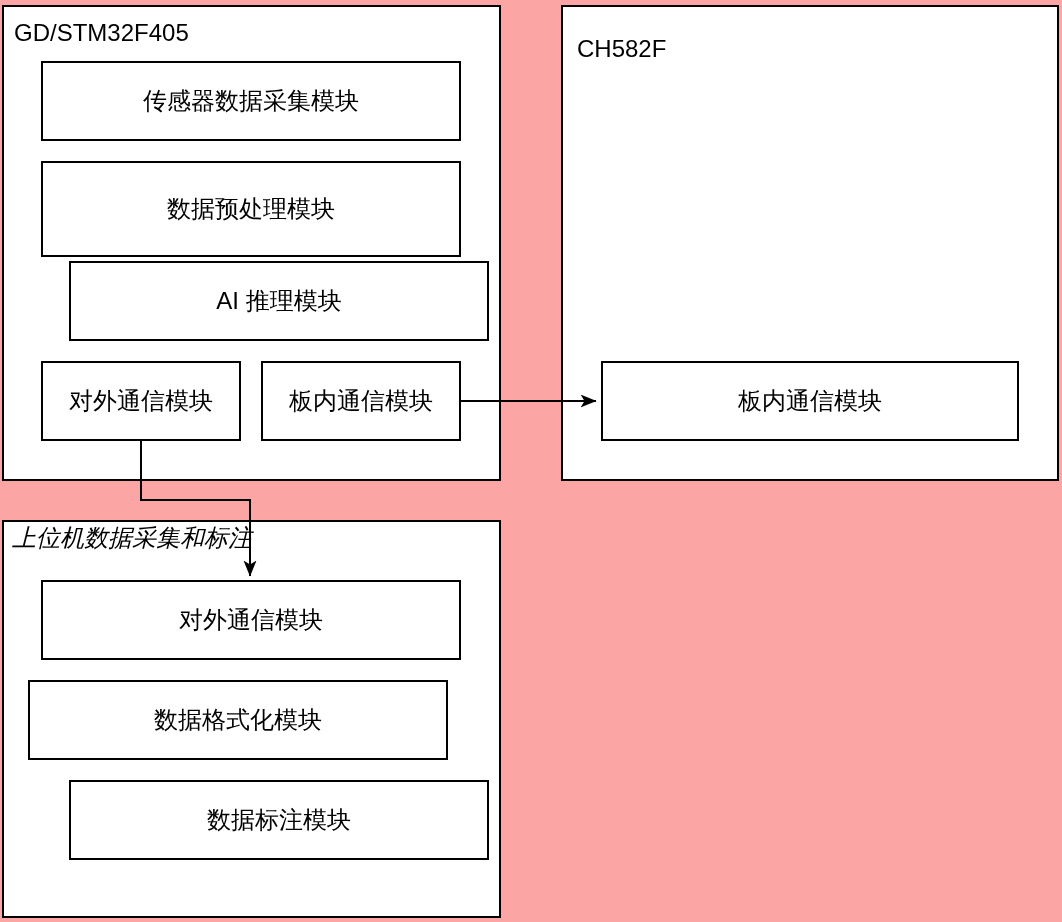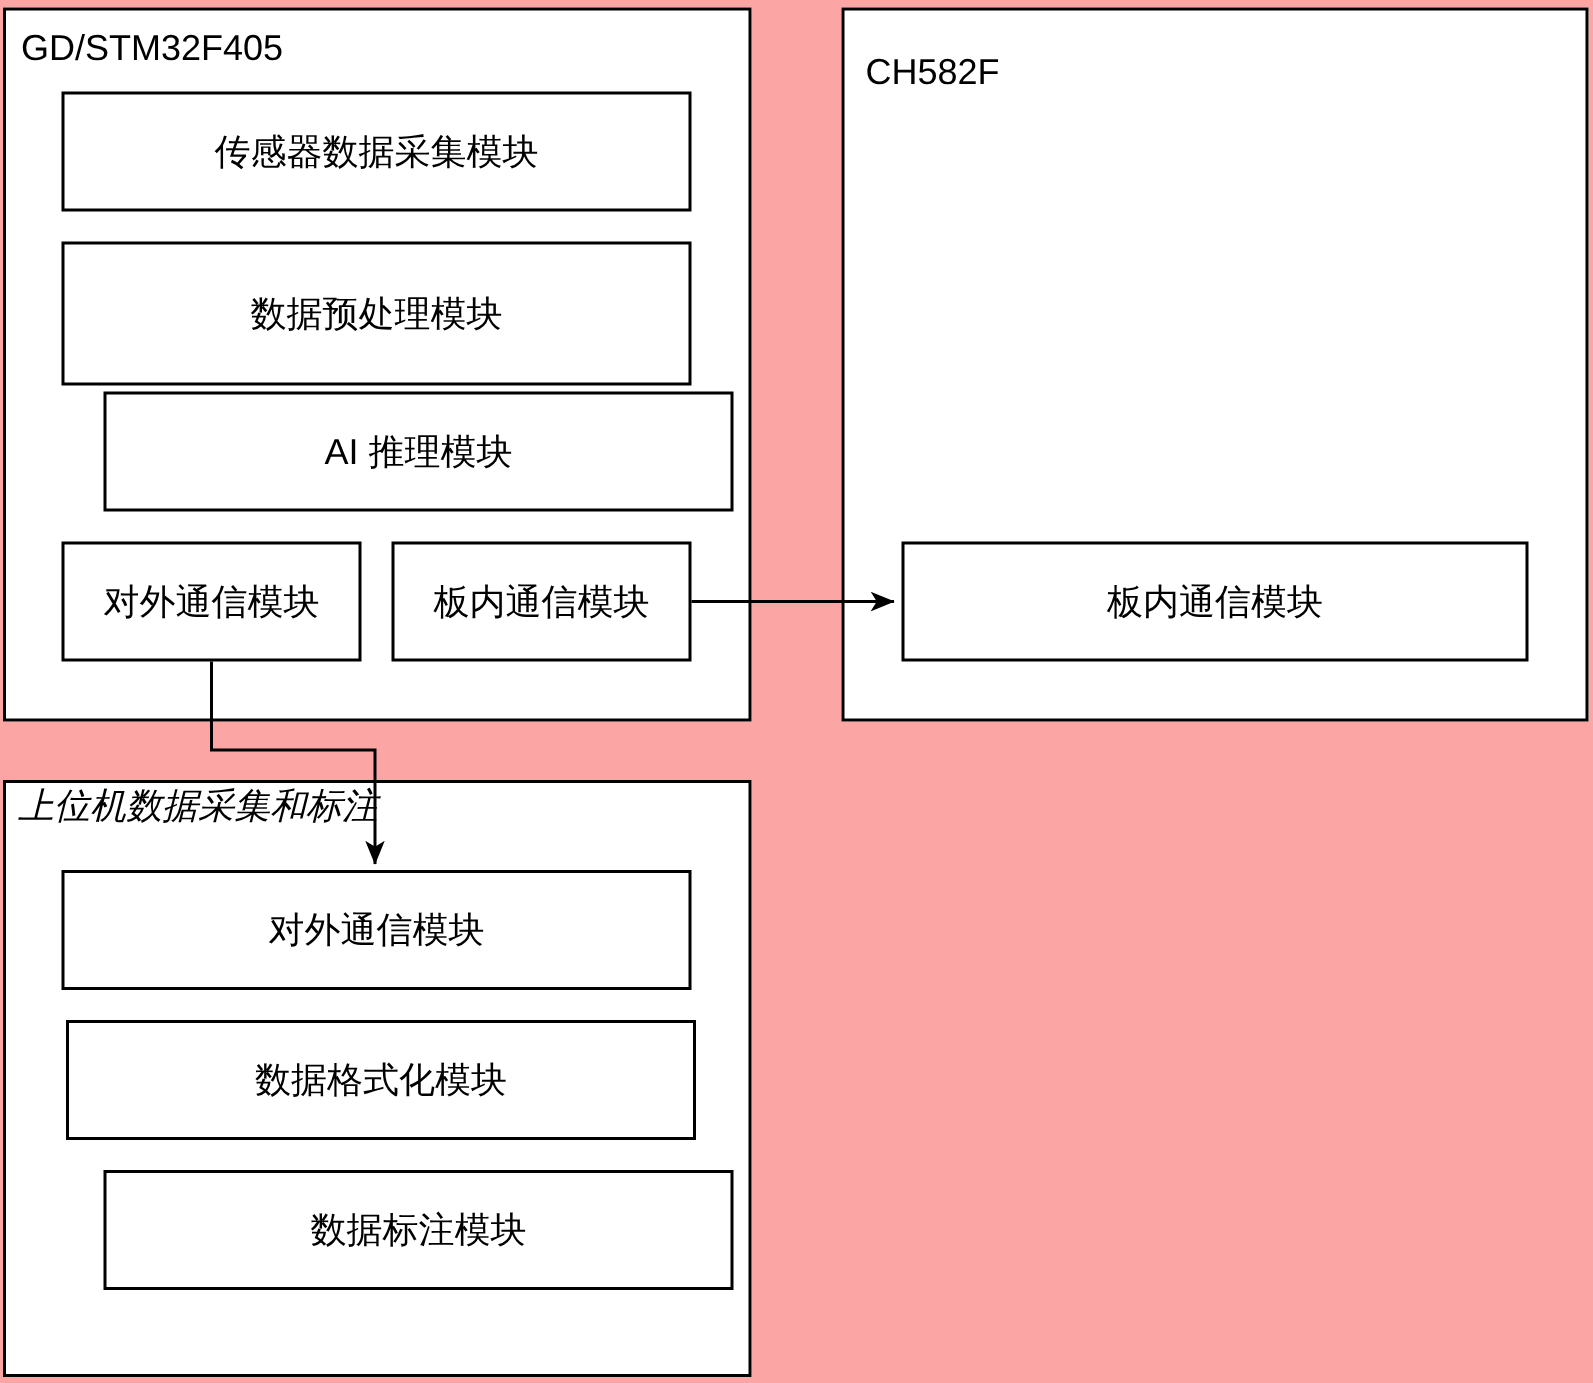--- a/index.html
+++ b/index.html
@@ -77,21 +77,21 @@
 
   <div class="module" style="left:41px; top:361px; width:200px; height:80px;">对外通信模块</div>
 
   <div class="module" style="left:261px; top:361px; width:200px; height:80px;">板内通信模块</div>
 
 
   <div class="module" style="left:601px; top:361px; width:418px; height:80px;">板内通信模块</div>
 
   <div class="module" style="left:41px; top:580px; width:420px; height:80px;">对外通信模块</div>
 
-  <div class="module" style="left:44px; top:680px; width:420px; height:80px;">数据格式化模块</div>
+  <div class="module" style="left:28px; top:680px; width:420px; height:80px;">数据格式化模块</div>
 
   <div class="module" style="left:41px; top:780px; width:420px; height:80px;margin-left:28px;">数据标注模块</div>
 
   <svg class="arrows-layer" viewBox="0 0 1062 922">
     <defs>
       <marker id="arrowhead" markerUnits="userSpaceOnUse" markerWidth="18" markerHeight="14" refX="15.5" refY="6.5" orient="auto">
         <path d="M0,0 L16,6.5 L0,13 L4,6.5 Z" fill="#000000"></path>
       </marker>
     </defs>
     <path d="M461,401 L596,401" stroke="#000000" stroke-width="2" fill="none" marker-end="url(#arrowhead)"></path>

